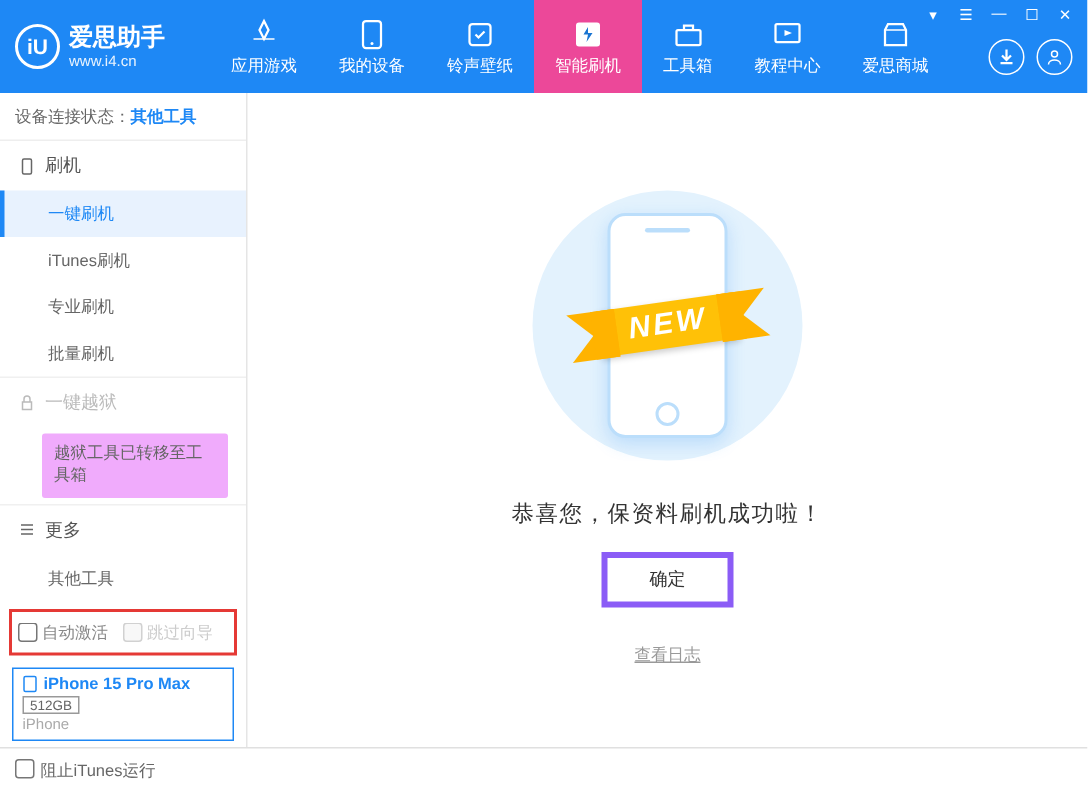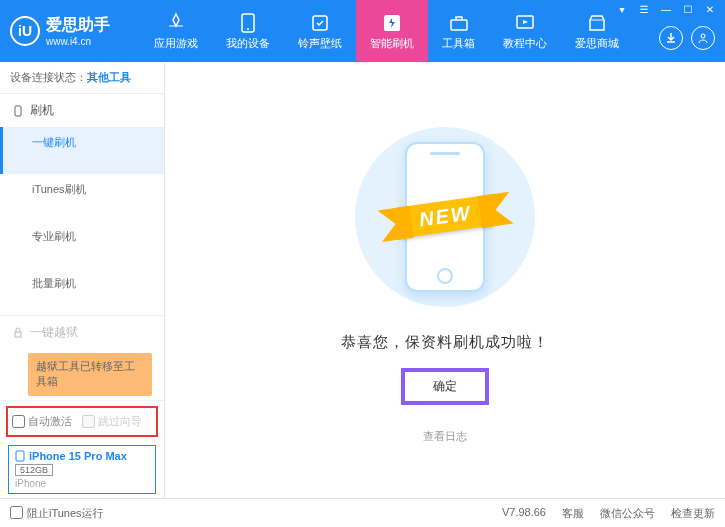--- a/index.html
+++ b/index.html
@@ -20,44 +20,44 @@
 .header-right{position:absolute;right:10px;bottom:12px;display:flex;gap:8px}
 .circ-btn{width:24px;height:24px;border:1.5px solid #fff;border-radius:50%;display:flex;align-items:center;justify-content:center;color:#fff;cursor:pointer}
 .body{display:flex;height:436px}
 .sidebar{width:165px;border-right:1px solid #e5e5e5;display:flex;flex-direction:column}
 .status-bar{padding:8px 10px;font-size:11px;border-bottom:1px solid #eee;color:#666}
 .status-val{color:#1e88f5;font-weight:bold}
 .menu{flex:1;overflow-y:auto}
 .menu-sec{border-bottom:1px solid #f0f0f0}
 .menu-head{padding:8px 12px;display:flex;align-items:center;gap:6px;color:#555;cursor:pointer}
 .menu-head.locked{color:#bbb}
-.menu-item{padding:8px 12px 24px 32px;color:#666;cursor:pointer;font-size:11px}
+.menu-item{padding:8px 12px 8px 32px;color:#666;cursor:pointer;font-size:11px}
 .menu-item.active{background:#e8f2fe;color:#1e88f5;border-left:3px solid #1e88f5;padding-left:29px}
-.menu-item.boxed{background:#fdba74;margin:4px 12px 4px 28px;padding:6px 8px;border-radius:2px;line-height:1.4}
+.menu-item.boxed{background:#f0abfc;margin:4px 12px 4px 28px;padding:6px 8px;border-radius:2px;line-height:1.4}
 .red-box{border:2px solid #e53935;margin:4px 6px;padding:6px 4px;display:flex;gap:10px;font-size:11px}
 .chk{display:flex;align-items:center;gap:3px;color:#888}
 .chk.disabled{color:#ccc}
 .chk input{margin:0}
 .device-box{border:1px solid #1e88f5;margin:4px 8px;padding:4px 6px;font-size:11px}
 .device-name{color:#1e88f5;font-weight:bold;display:flex;align-items:center;gap:4px}
 .device-storage{display:inline-block;border:1px solid #999;padding:0 4px;font-size:9px;margin-top:2px;color:#666}
 .device-type{color:#aaa;font-size:10px;margin-top:2px}
 .main{flex:1;display:flex;flex-direction:column;align-items:center;justify-content:center;position:relative}
 .illus{position:relative;width:200px;height:200px;display:flex;align-items:center;justify-content:center}
 .circle{width:180px;height:180px;border-radius:50%;background:#e3f2fd;position:absolute}
 .phone{width:80px;height:150px;background:#fff;border-radius:12px;border:2px solid #bbdefb;position:relative;z-index:2;box-shadow:0 4px 12px rgba(30,136,245,.2)}
 .phone::before{content:"";position:absolute;top:8px;left:50%;transform:translateX(-50%);width:30px;height:3px;background:#bbdefb;border-radius:2px}
 .phone::after{content:"";position:absolute;bottom:6px;left:50%;transform:translateX(-50%);width:12px;height:12px;border:2px solid #bbdefb;border-radius:50%}
 .ribbon{position:absolute;z-index:3;background:#ffc107;color:#fff;font-weight:bold;font-size:20px;padding:4px 20px;transform:rotate(-8deg);box-shadow:0 2px 4px rgba(0,0,0,.2);letter-spacing:2px;font-style:italic}
 .ribbon::before,.ribbon::after{content:"";position:absolute;top:0;width:0;height:0;border:16px solid #ffb300}
 .ribbon::before{left:-20px;border-left-color:transparent}
 .ribbon::after{right:-20px;border-right-color:transparent}
 .msg{font-size:15px;color:#333;margin-top:16px;letter-spacing:1px}
 .ok-btn{margin-top:16px;padding:6px 28px;border:4px solid #8b5cf6;background:#fff;cursor:pointer;font-size:12px;color:#333}
-.log-link{margin-top:24px;color:#999;font-size:11px;cursor:pointer;}
+.log-link{margin-top:24px;color:#999;font-size:11px;cursor:pointer;text-decoration:underline}
 .footer{height:29px;border-top:1px solid #e0e0e0;display:flex;align-items:center;padding:0 10px;font-size:11px;color:#666;justify-content:space-between}
 .footer-left{display:flex;align-items:flex-start;gap:4px}
 .footer-right{display:flex;gap:16px}
 .footer-right span{cursor:pointer}
 svg{display:block}
 </style>
 </head>
 <body>
 
 <div class="header">
@@ -230,19 +230,13 @@
     <button class="ok-btn">确定</button>
     <div class="log-link">查看日志</div>
   </div>
 </div>
 
 <div class="footer">
   <label class="footer-left">
     <input type="checkbox" style="">
       <span>阻止iTunes运行</span>
   </label>
-  <div class="footer-right">
-    <span>V7.98.66</span>
-    <span>客服</span>
-    <span>微信公众号</span>
-    <span>检查更新</span>
-  </div>
 </div>
 
 </body></html>

